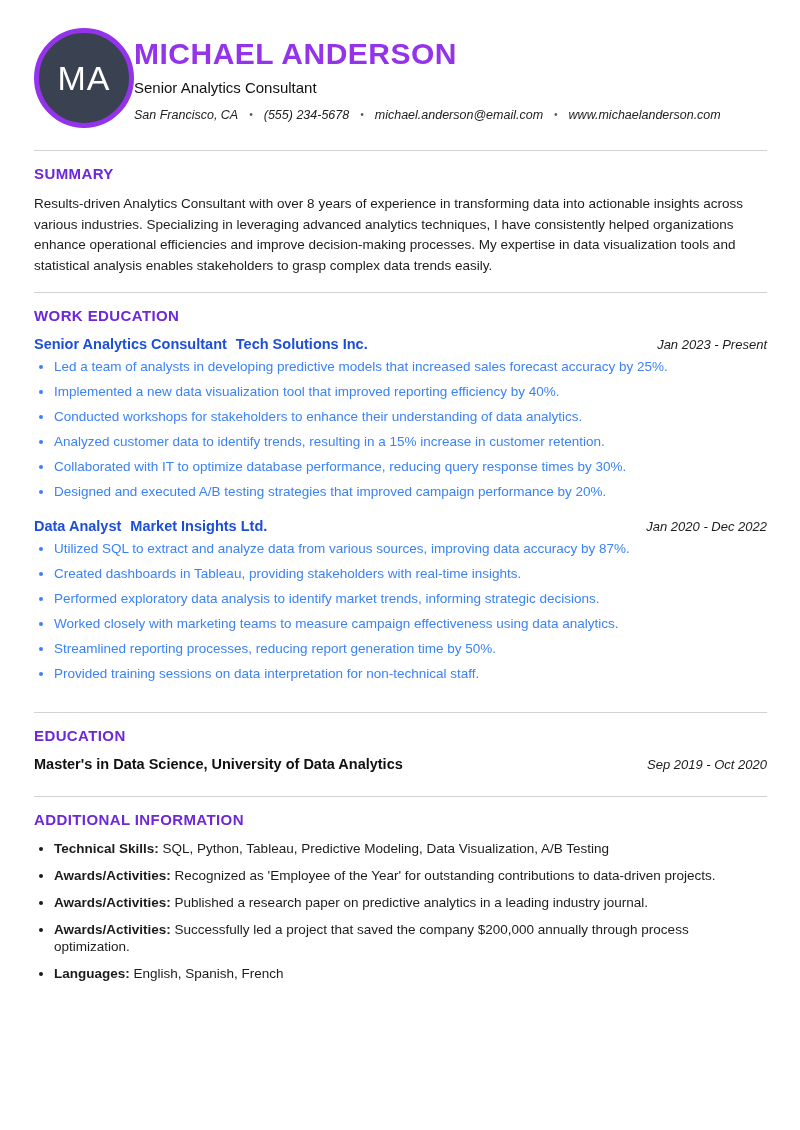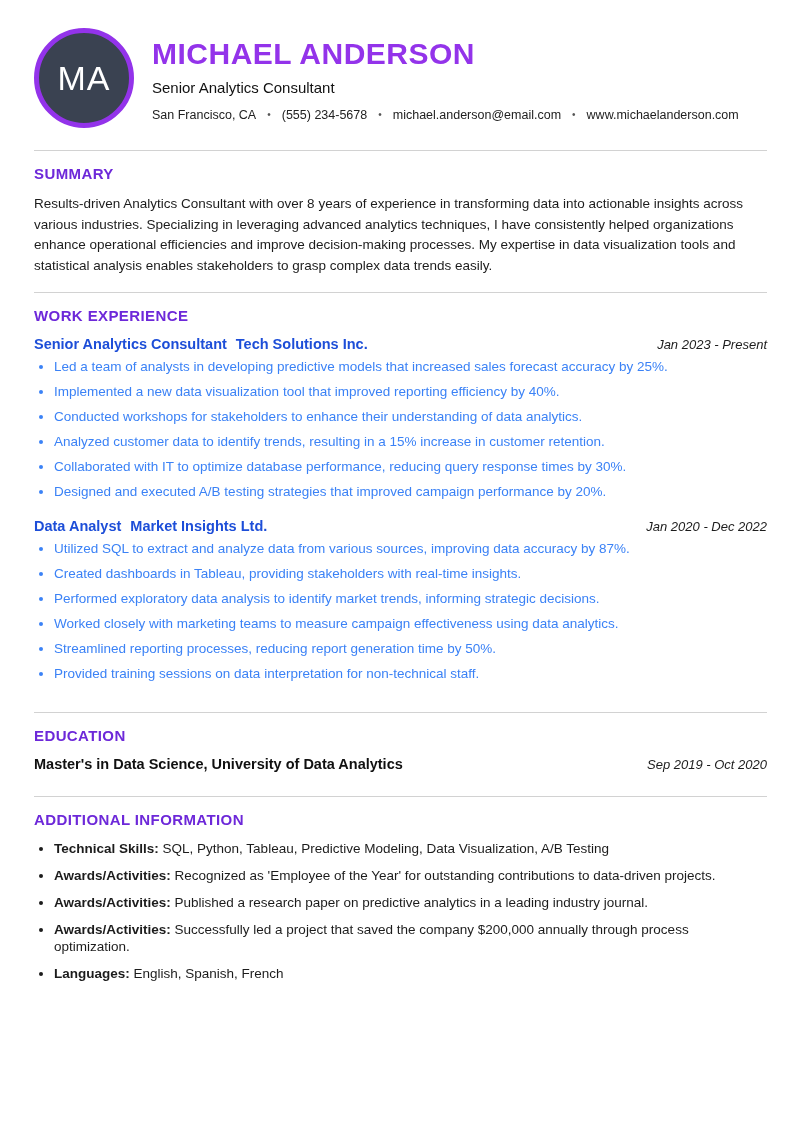--- a/index.html
+++ b/index.html
@@ -14,21 +14,20 @@
     min-height: 1130px;
     margin: 0 auto;
     background: #ffffff;
     padding: 28px 33px 40px 34px;
   }
 
   
   .header {
     display: flex;
     align-items: center;
-    gap: 18px;
     padding-bottom: 22px;
   }
   .avatar {
     width: 100px;
     height: 100px;
     border-radius: 50%;
     background: #3a4251;
     border: 5px solid #9333ea;
     display: flex;
     align-items: center;
@@ -54,20 +53,21 @@
     font-weight: 500;
     color: #111111;
     margin-bottom: 12px;
   }
   .contact-row {
     font-size: 12.5px;
     color: #222222;
     display: flex;
     align-items: center;
     flex-wrap: wrap;
+    font-style: italic;
   }
   .contact-row .sep {
     margin: 0 11px;
     font-size: 10px;
     color: #555555;
   }
 
   .divider {
     border: none;
     border-top: 1px solid #d2d2d2;
@@ -169,21 +169,21 @@
   <hr class="divider">
 
   <section class="section">
     <h2 class="section-heading">SUMMARY</h2>
     <p class="summary-text">Results-driven Analytics Consultant with over 8 years of experience in transforming data into actionable insights across various industries. Specializing in leveraging advanced analytics techniques, I have consistently helped organizations enhance operational efficiencies and improve decision-making processes. My expertise in data visualization tools and statistical analysis enables stakeholders to grasp complex data trends easily.</p>
   </section>
 
   <hr class="divider">
 
   <section class="section">
-    <h2 class="section-heading">WORK EXPERIENCE</h2>
+    <h2 class="section-heading">WORK EDUCATION</h2>
 
     <div class="job">
       <div class="job-header">
         <div class="titles">
           <span>Senior Analytics Consultant</span><span class="company">Tech Solutions Inc.</span>
         </div>
         <span class="dates">Jan 2023 - Present</span>
       </div>
       <ul class="bullets">
         <li>Led a team of analysts in developing predictive models that increased sales forecast accuracy by 25%.</li>

